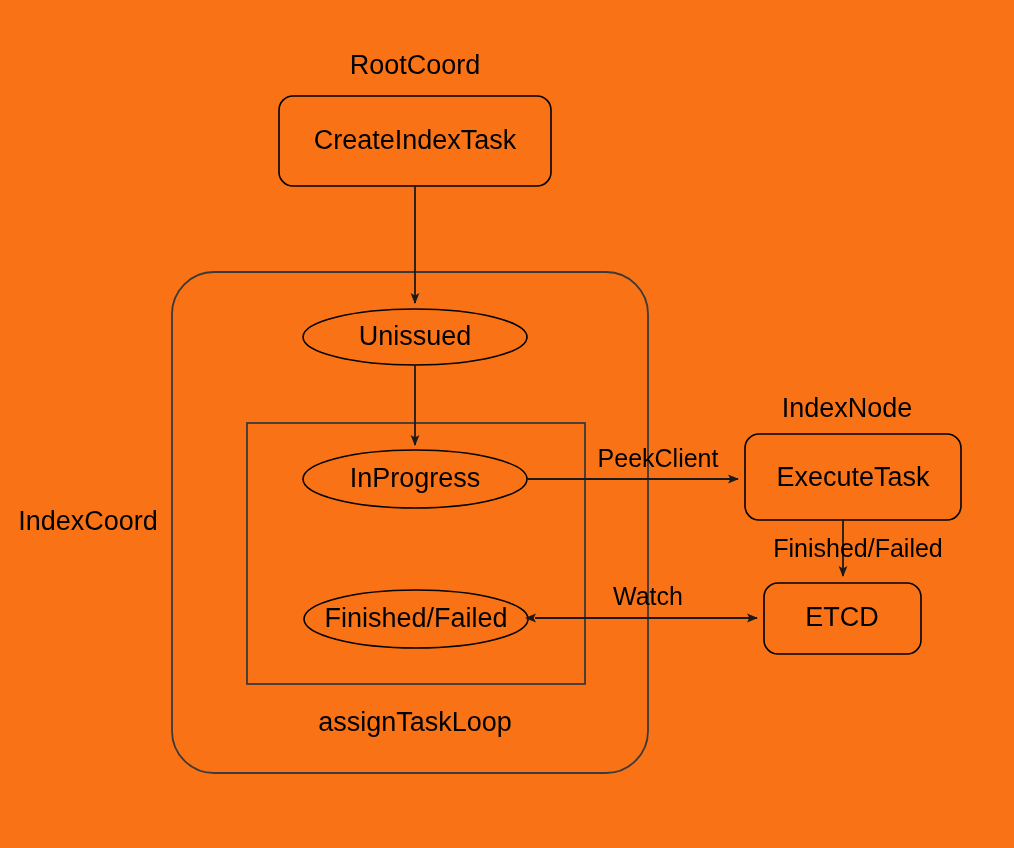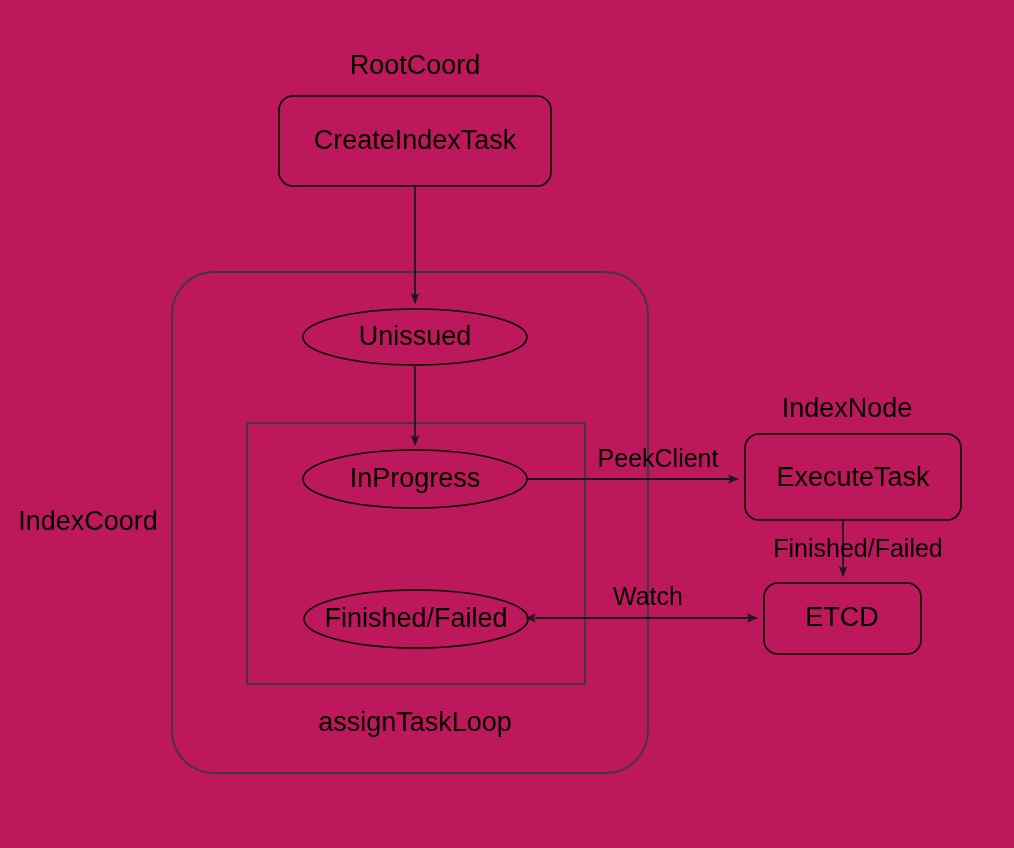--- a/index.html
+++ b/index.html
@@ -4,21 +4,21 @@
 <style>
   html, body {
     margin: 0;
     padding: 0;
     background: #ffffff;
   }
   #canvas {
     position: relative;
     width: 1014px;
     height: 848px;
-    background: #be185d;
+    background: #f97316;
     overflow: hidden;
     font-family: "Liberation Sans", sans-serif;
   }
   svg#diagram {
     position: absolute;
     left: 0;
     top: 0;
     width: 1014px;
     height: 848px;
   }

